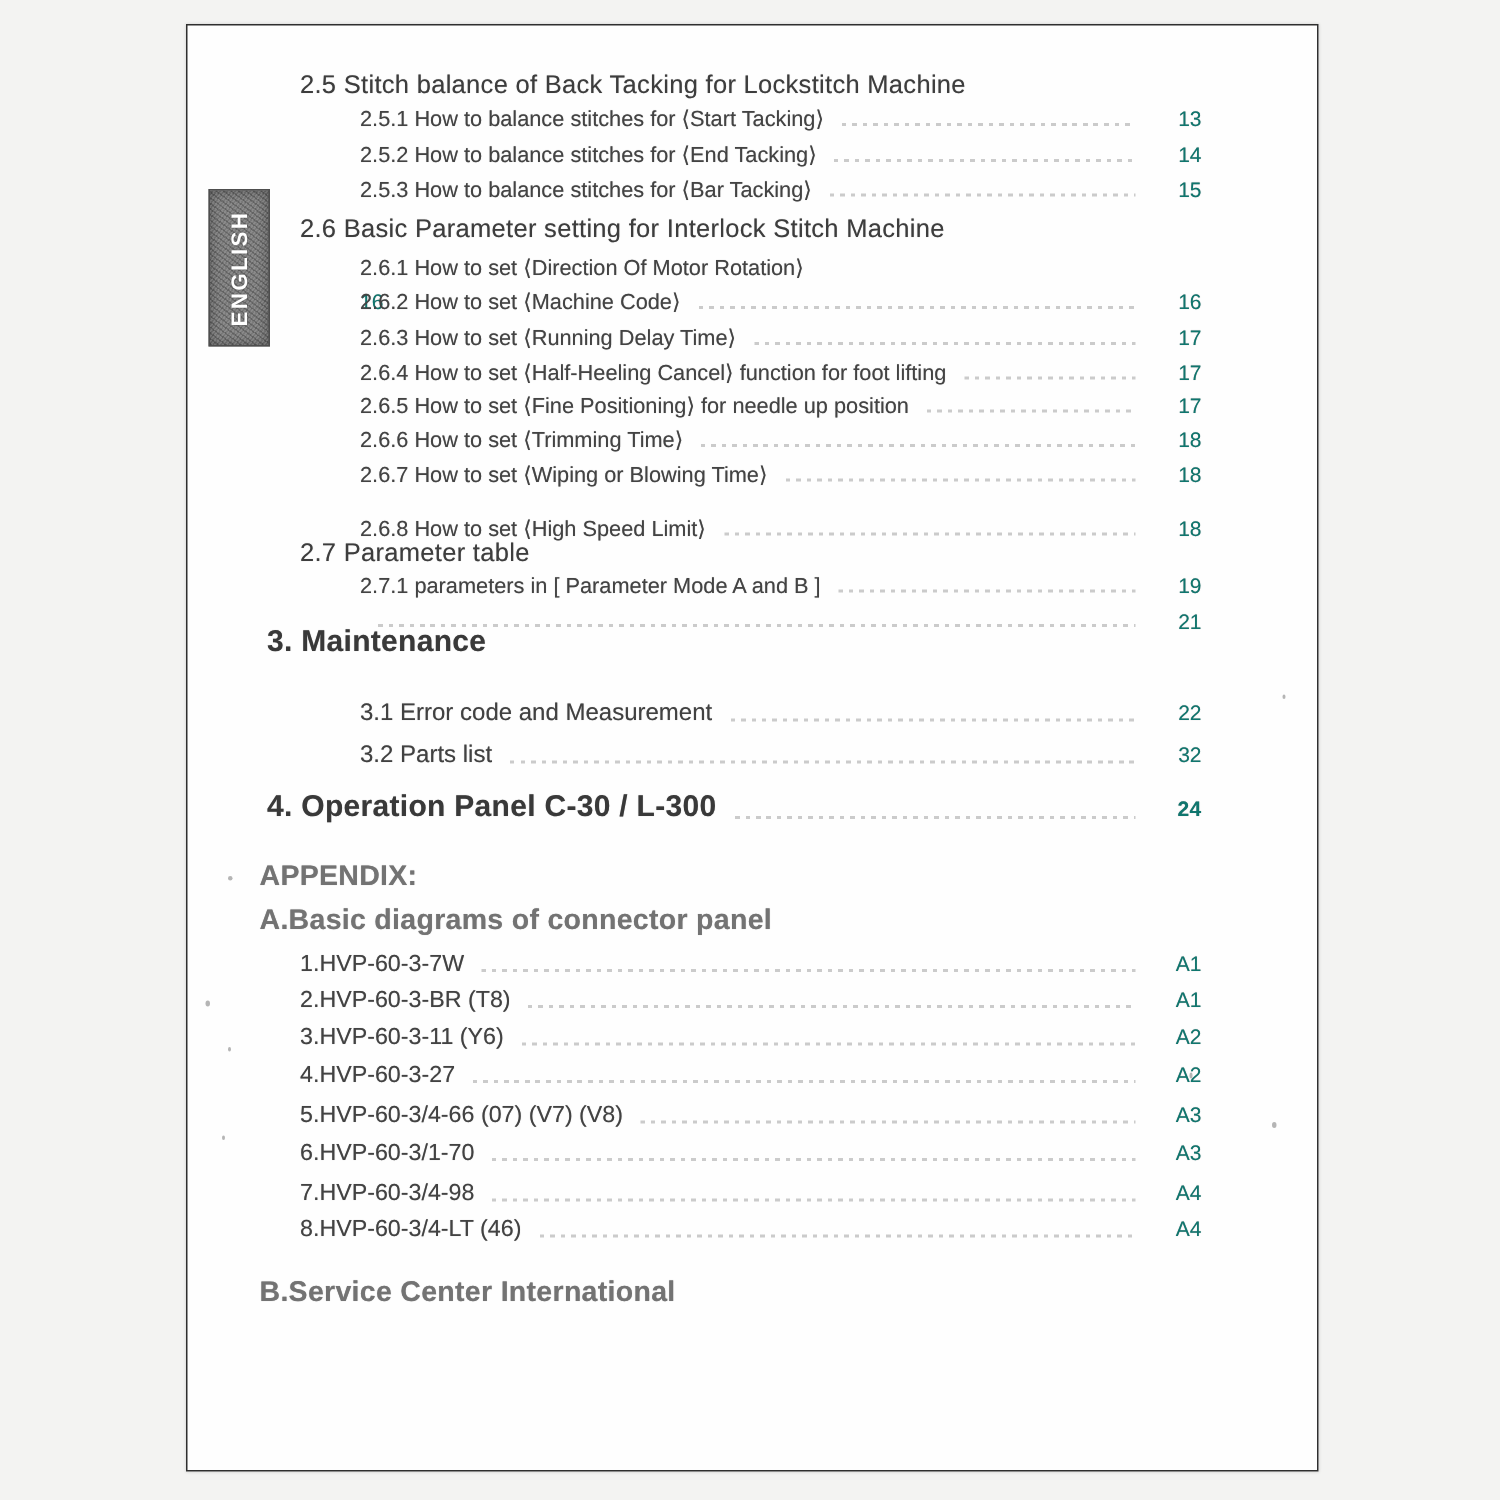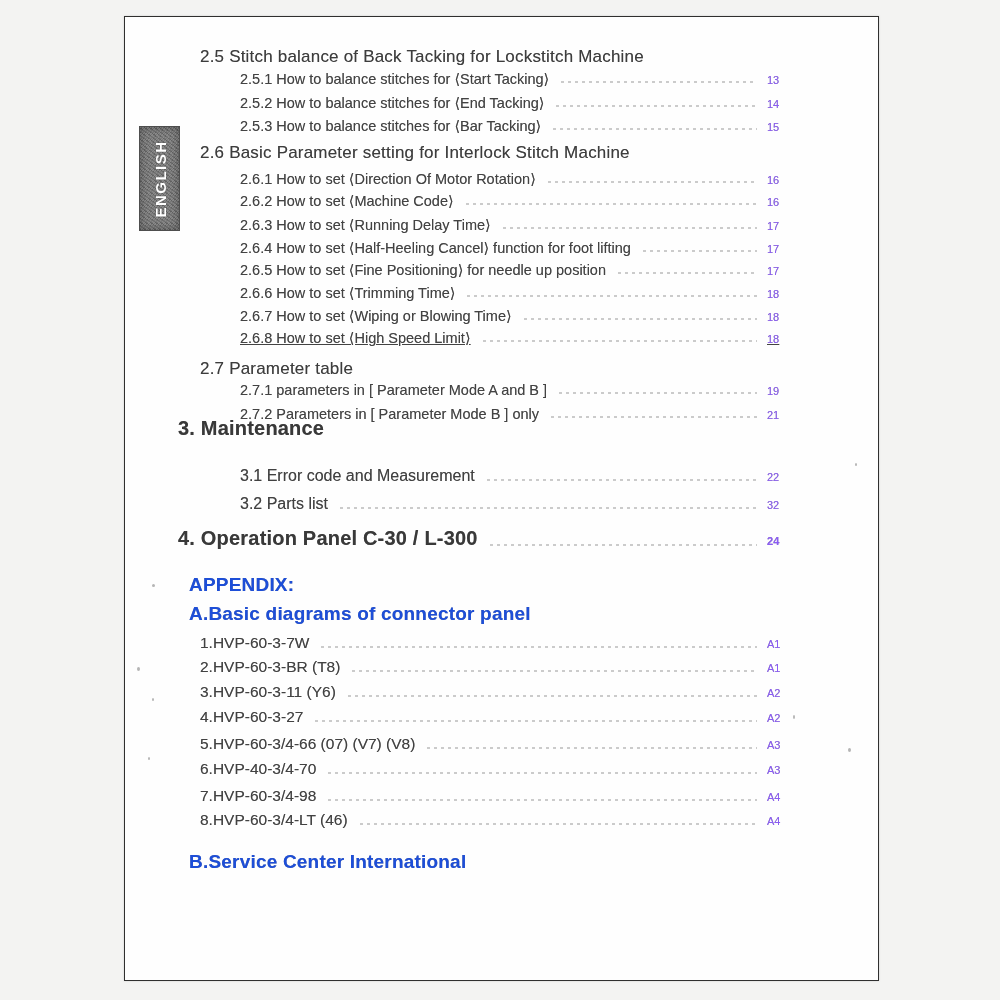--- a/index.html
+++ b/index.html
@@ -38,29 +38,29 @@
     white-space:nowrap;text-shadow:0 0 1px rgba(0,0,0,.5);
   }
 
   
   .row{position:absolute;display:flex;align-items:baseline;right:77px;}
   .row .t{white-space:nowrap;text-align:right;}
   .s-section{left:75px;font-size:17px;color:#3d3d3d;letter-spacing:.2px;}
   .s-item{left:115px;font-size:14.5px;color:#434343;}
   .s-big{left:53px;font-size:20px;font-weight:bold;color:#393939;letter-spacing:.2px;}
   .s-mid{left:75px;font-size:16px;color:#414141;margin-left:40px;}
-  .s-bighead{left:64px;font-size:19px;font-weight:bold;color:#1d4ed8;letter-spacing:.2px;}
+  .s-bighead{left:48px;font-size:19px;font-weight:bold;color:#737373;letter-spacing:.2px;}
   .s-app{left:75px;font-size:15.5px;color:#424242;}
 
   .leader{
     flex:1 1 auto;height:2px;margin:0 10px 4px 12px;align-self:flex-end;
     background-image:repeating-linear-gradient(90deg,#c2c2c2 0 3px,transparent 3px 7px);
     opacity:.85;
   }
-  .pg{flex:0 0 34px;font-size:11px;color:#8b5cf6;text-align:left;}
+  .pg{flex:0 0 34px;font-size:14px;color:#0f766e;text-align:right;}
 
   .speck{position:absolute;background:#8d8d8d;border-radius:50%;opacity:.65;}
 </style>
 </head>
 <body>
 
 <div class="paper">
 
   <div class="lang-tab">
     <div class="lang-noise"></div>
@@ -84,21 +84,21 @@
   </div>
       <div class="row s-item" style="top: 101px;">
     <span class="t">2.5.3 How to balance stitches for ⟨Bar Tacking⟩</span>
     <span class="leader"></span>
     <span class="pg">15</span>
   </div>
       <div class="row s-section" style="top: 126px;">
     <span class="t">2.6 Basic Parameter setting for Interlock Stitch Machine</span>
 
   </div>
-      <div class="row s-item" style="top: 154px;">
+      <div class="row s-item" style="top: 154px; flex-direction: column;">
     <span class="t">2.6.1 How to set ⟨Direction Of Motor Rotation⟩</span>
     <span class="leader"></span>
     <span class="pg">16</span>
   </div>
       <div class="row s-item" style="top: 176px;">
     <span class="t">2.6.2 How to set ⟨Machine Code⟩</span>
     <span class="leader"></span>
     <span class="pg">16</span>
   </div>
       <div class="row s-item" style="top: 200px;">
@@ -119,36 +119,35 @@
       <div class="row s-item" style="top: 268px;">
     <span class="t">2.6.6 How to set ⟨Trimming Time⟩</span>
     <span class="leader"></span>
     <span class="pg">18</span>
   </div>
       <div class="row s-item" style="top: 291px;">
     <span class="t">2.6.7 How to set ⟨Wiping or Blowing Time⟩</span>
     <span class="leader"></span>
     <span class="pg">18</span>
   </div>
-      <div class="row s-item" style="top: 313px; text-decoration: underline;">
+      <div class="row s-item" style="top: 327px;">
     <span class="t">2.6.8 How to set ⟨High Speed Limit⟩</span>
     <span class="leader"></span>
     <span class="pg">18</span>
   </div>
       <div class="row s-section" style="top: 342px;">
     <span class="t">2.7 Parameter table</span>
 
   </div>
       <div class="row s-item" style="top: 365px;">
     <span class="t">2.7.1 parameters in [ Parameter Mode A and B ]</span>
     <span class="leader"></span>
     <span class="pg">19</span>
   </div>
       <div class="row s-item" style="top: 389px;">
-    <span class="t">2.7.2 Parameters in [ Parameter Mode B ] only</span>
     <span class="leader"></span>
     <span class="pg">21</span>
   </div>
       <div class="row s-big" style="top: 400px;">
     <span class="t">3. Maintenance</span>
 
   </div>
       <div class="row s-mid" style="top: 450px;">
     <span class="t">3.1 Error code and Measurement</span>
     <span class="leader"></span>
@@ -191,21 +190,21 @@
     <span class="t">4.HVP-60-3-27</span>
     <span class="leader"></span>
     <span class="pg">A2</span>
   </div>
       <div class="row s-app" style="top: 718px;">
     <span class="t">5.HVP-60-3/4-66 (07) (V7) (V8)</span>
     <span class="leader"></span>
     <span class="pg">A3</span>
   </div>
       <div class="row s-app" style="top: 743px;">
-    <span class="t">6.HVP-40-3/4-70</span>
+    <span class="t">6.HVP-60-3/1-70</span>
     <span class="leader"></span>
     <span class="pg">A3</span>
   </div>
       <div class="row s-app" style="top: 770px;">
     <span class="t">7.HVP-60-3/4-98</span>
     <span class="leader"></span>
     <span class="pg">A4</span>
   </div>
       <div class="row s-app" style="top: 794px;">
     <span class="t">8.HVP-60-3/4-LT (46)</span>

